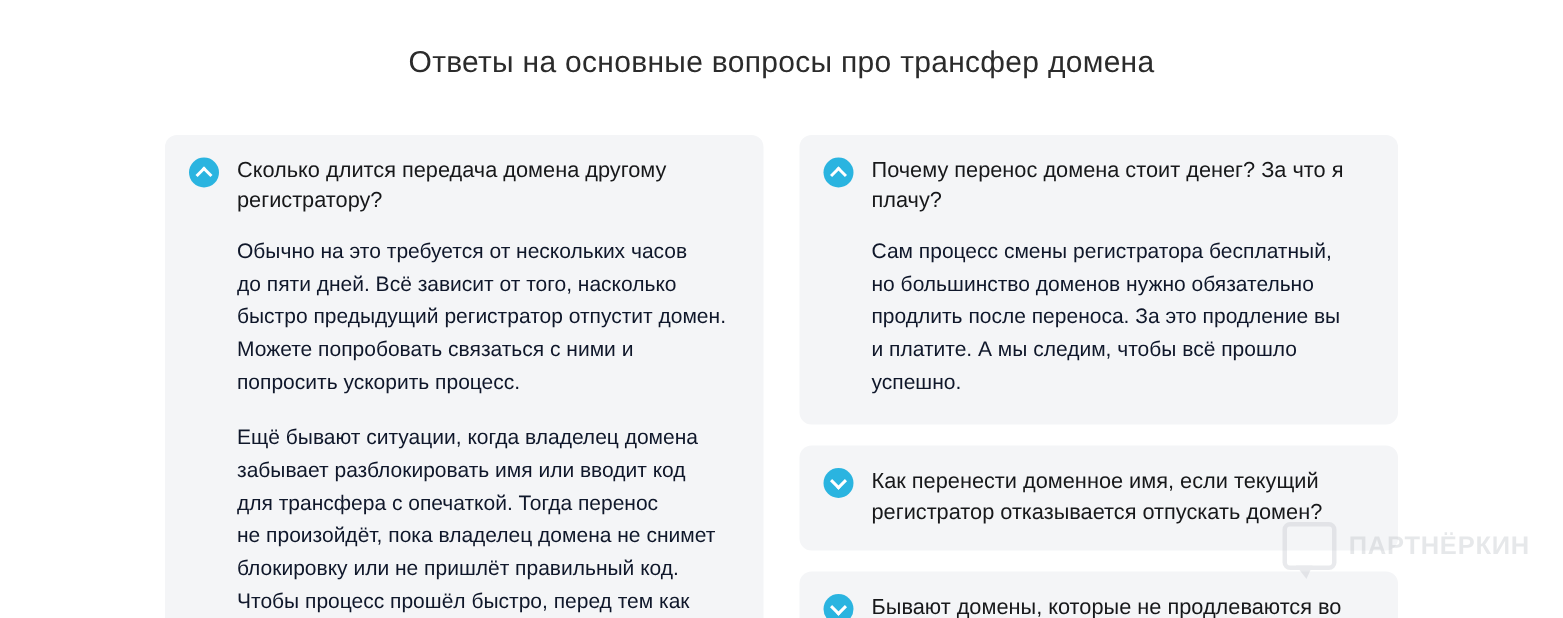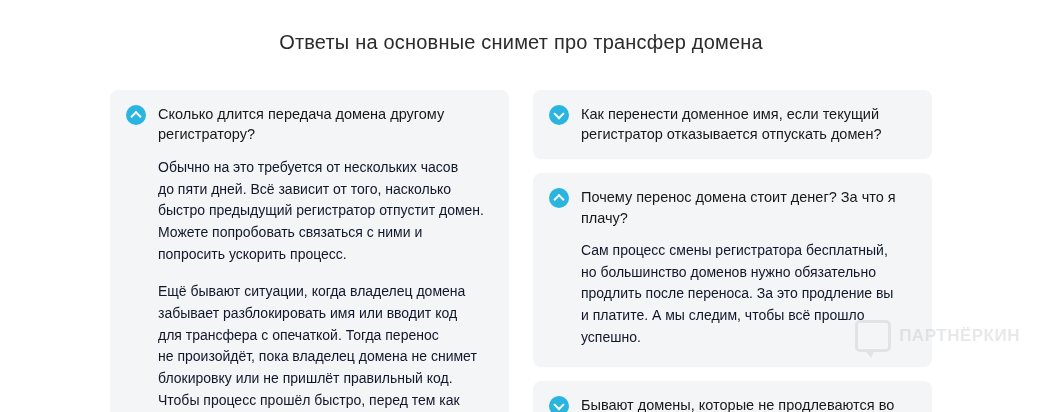--- a/index.html
+++ b/index.html
@@ -87,21 +87,21 @@
     margin-top: 12px;
     padding-left: 32px;
     white-space: pre-line;
   }
   .faq-a.second {
     margin-top: 16px;
   }
   .watermark {
     position: absolute;
     right: 22px;
-    bottom: 60px;
+    bottom: 32px;
     display: flex;
     align-items: center;
     gap: 8px;
     opacity: 0.30;
     pointer-events: none;
   }
   .wm-icon {
     width: 30px;
     height: 26px;
     border: 3px solid #b9bdc4;
@@ -122,21 +122,21 @@
   .wm-text {
     font-size: 17px;
     color: #b0b4bb;
     letter-spacing: 0.5px;
     font-weight: bold;
   }
 </style>
 </head>
 <body>
 
-<h1 class="page-title">Ответы на основные снимет про трансфер домена</h1>
+<h1 class="page-title">Ответы на основные вопросы про трансфер домена</h1>
 
 <div class="faq-columns">
 
   <div class="faq-col">
 
     <div class="faq-item open">
       <div class="faq-head">
         <span class="chev up"></span>
         <span class="faq-q">Сколько длится передача домена другому регистратору?</span>
       </div>
@@ -144,35 +144,35 @@
 до пяти дней. Всё зависит от того, насколько быстро предыдущий регистратор отпустит домен. Можете попробовать связаться с ними и попросить ускорить процесс.</div>
       <div class="faq-a second">Ещё бывают ситуации, когда владелец домена забывает разблокировать имя или вводит код
 для трансфера с опечаткой. Тогда перенос
 не произойдёт, пока владелец домена не снимет блокировку или не пришлёт правильный код. Чтобы процесс прошёл быстро, перед тем как сменить регистратора домена, лучше подготовиться.</div>
     </div>
 
   </div>
 
   <div class="faq-col">
 
-    <div class="faq-item">
-      <div class="faq-head">
-        <span class="chev"></span>
-        <span class="faq-q">Как перенести доменное имя, если текущий регистратор отказывается отпускать домен?</span>
-      </div>
-    </div>
-
     <div class="faq-item open">
       <div class="faq-head">
         <span class="chev up"></span>
         <span class="faq-q">Почему перенос домена стоит денег? За что я плачу?</span>
       </div>
       <div class="faq-a">Сам процесс смены регистратора бесплатный,
 но большинство доменов нужно обязательно продлить после переноса. За это продление вы
 и платите. А мы следим, чтобы всё прошло успешно.</div>
+    </div>
+
+    <div class="faq-item">
+      <div class="faq-head">
+        <span class="chev"></span>
+        <span class="faq-q">Как перенести доменное имя, если текущий регистратор отказывается отпускать домен?</span>
+      </div>
     </div>
 
     <div class="faq-item">
       <div class="faq-head">
         <span class="chev"></span>
         <span class="faq-q">Бывают домены, которые не продлеваются во время переноса?</span>
       </div>
     </div>
 
   </div>

